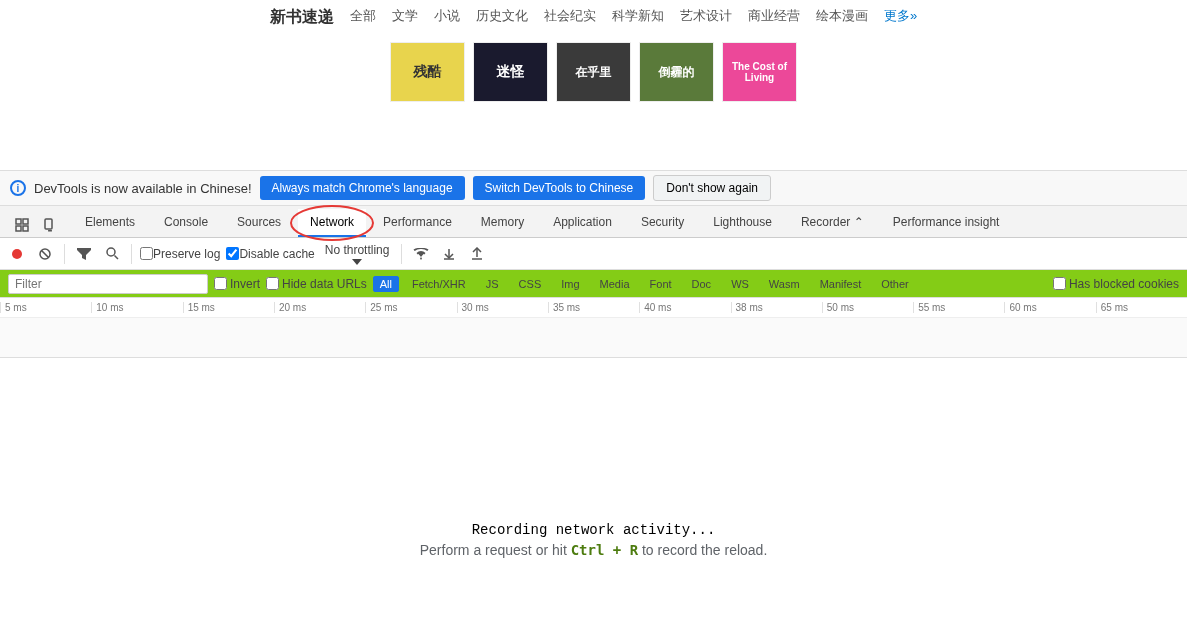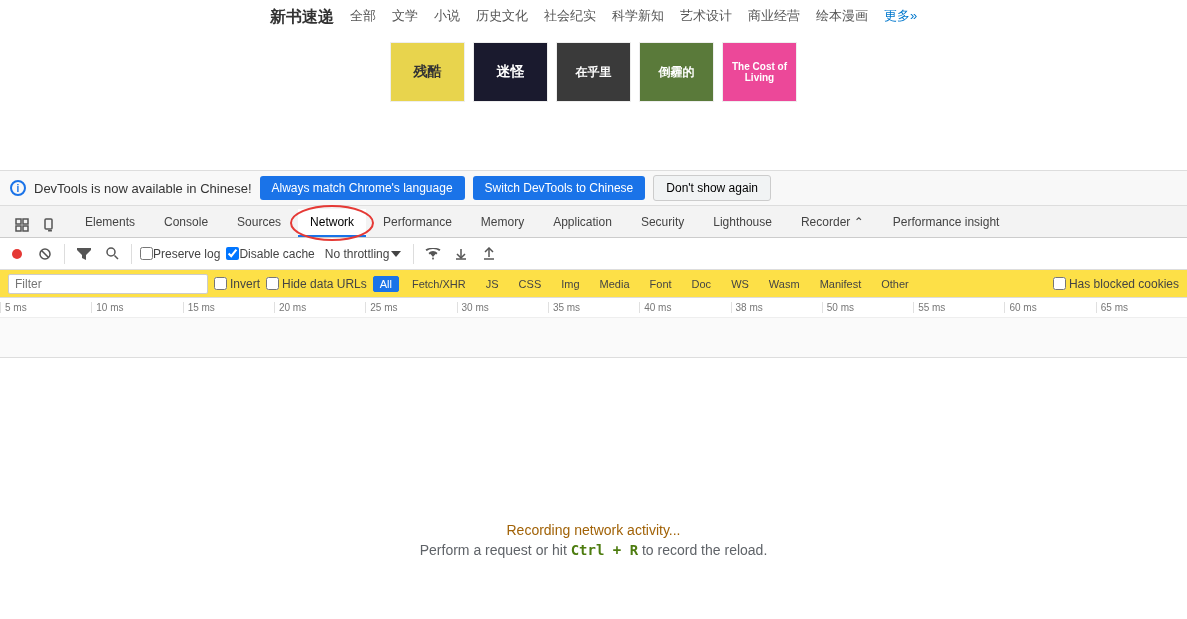--- a/index.html
+++ b/index.html
@@ -189,25 +189,26 @@
     .throttle-select {
       border: none;
       background: none;
       font-size: 12px;
       color: #444;
       cursor: pointer;
       padding: 2px 4px;
       display: flex;
       align-items: center;
       gap: 2px;
+      flex-direction: column;
     }
 
     
     .filter-bar {
-      background: #fde047;
+      background: #84cc16;
       border-bottom: 1px solid #ddd;
       height: 28px;
       display: flex;
       align-items: center;
       padding: 0 8px;
       gap: 6px;
       font-size: 12px;
     }
     .filter-input {
       border: 1px solid #ccc;
@@ -278,23 +279,24 @@
       background: #fff;
       flex: 1;
       display: flex;
       flex-direction: column;
       align-items: center;
       justify-content: flex-end;
       padding-bottom: 20px;
       height: 220px;
     }
     .recording-text {
-      color: #a16207;
+      color: #000000;
       font-size: 14px;
       margin-bottom: 4px;
+      font-family: Liberation Mono, monospace;
     }
     .recording-hint {
       color: #5f6368;
       font-size: 14px;
     }
     .recording-hint strong {
       font-weight: bold;
       color: #333;
     }
     .ctrl-r {

